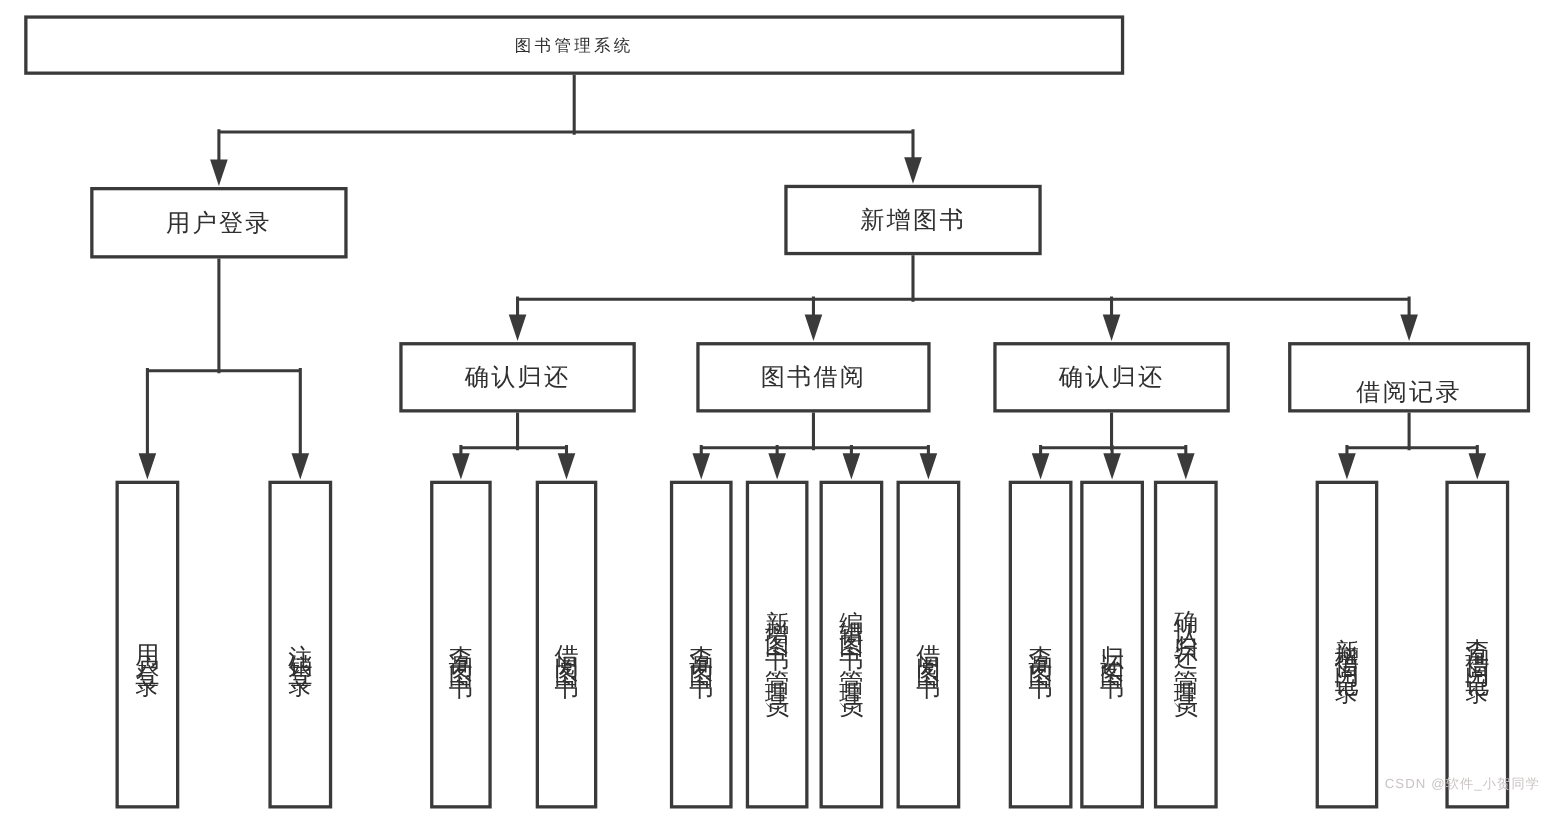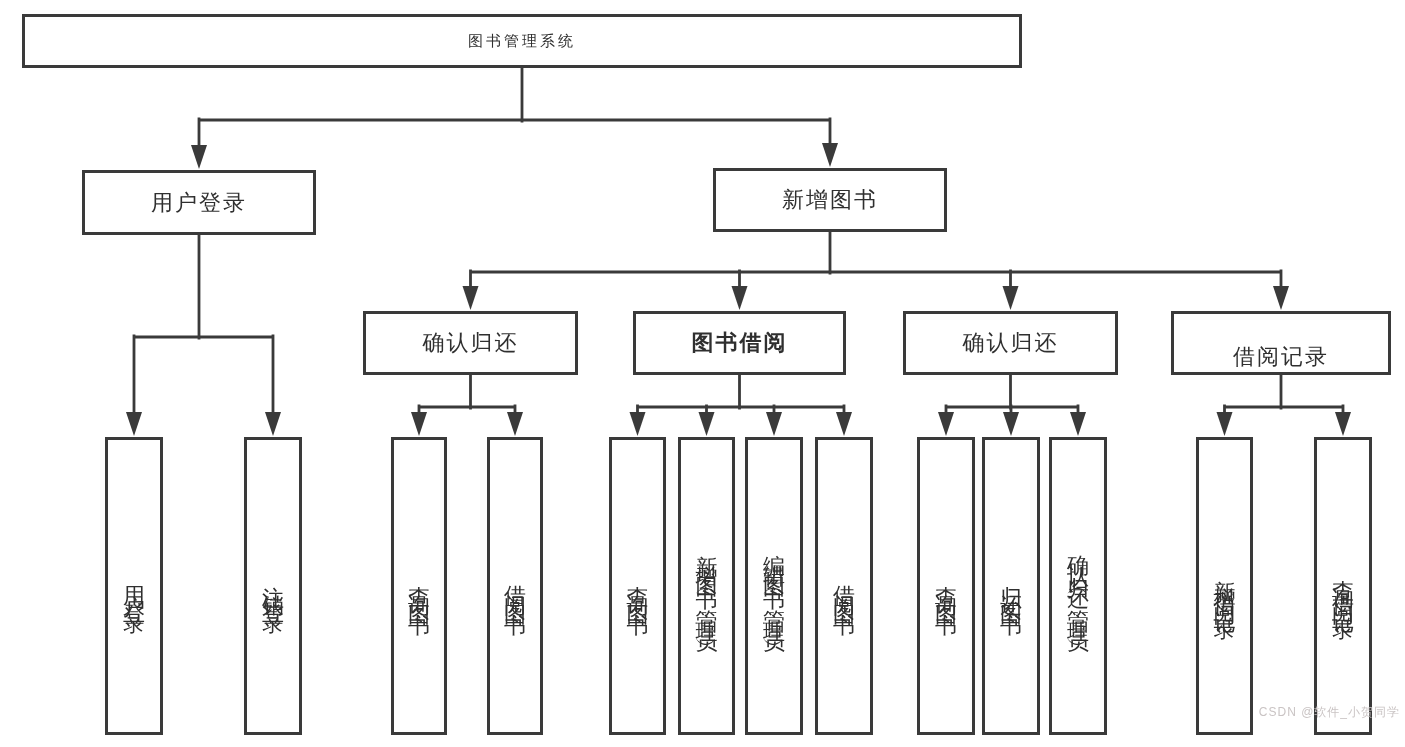--- a/index.html
+++ b/index.html
@@ -38,21 +38,21 @@
     line-height:1;
     white-space:nowrap;
   }
   .vtext.mid{letter-spacing:0.36em;}
   .vtext.long{letter-spacing:0.5em;}
   
   .root{left:22px;top:14px;width:1000px;height:54px;}
   .n-user-login{left:82px;top:170px;width:234px;height:65px;}
   .n-book-mgmt{left:713px;top:168px;width:234px;height:64px;}
   .n-rec{left:363px;top:311px;width:215px;height:64px;}
-  .n-bor{left:633px;top:311px;width:213px;height:64px;font-weight:bold;}
+  .n-bor{left:633px;top:311px;width:213px;height:64px;}
   .n-cur{left:903px;top:311px;width:215px;height:64px;}
   .n-log{left:1171px;top:311px;width:220px;height:64px;align-items:flex-end;}
   .leaf{top:437px;height:298px;}
   .lf1{left:105px;width:58px;}
   .lf2{left:244px;width:58px;}
   .lf3{left:391px;width:56px;}
   .lf4{left:487px;width:56px;}
   .lf5{left:609px;width:57px;}
   .lf6{left:678px;width:57px;}
   .lf7{left:745px;width:58px;}

